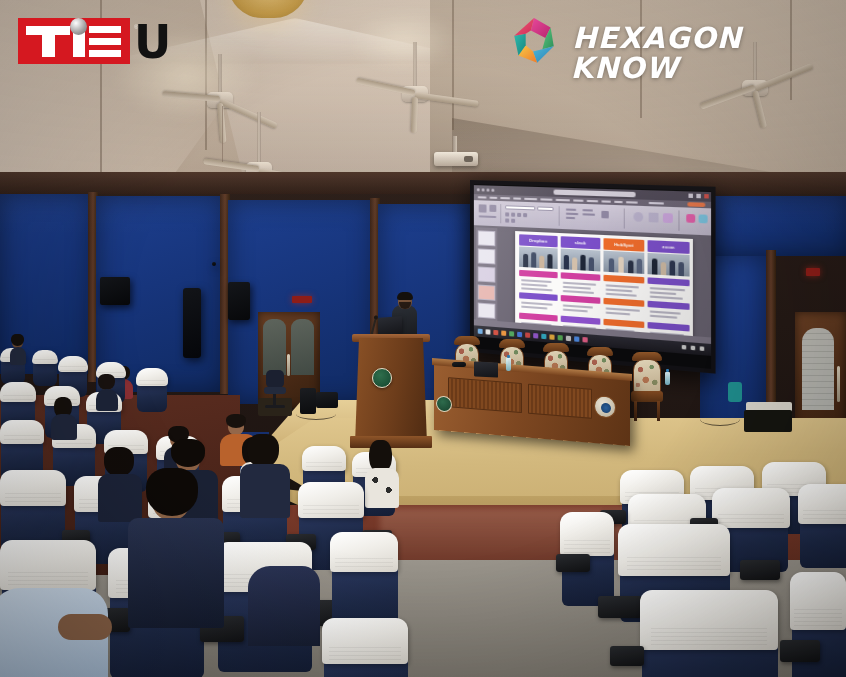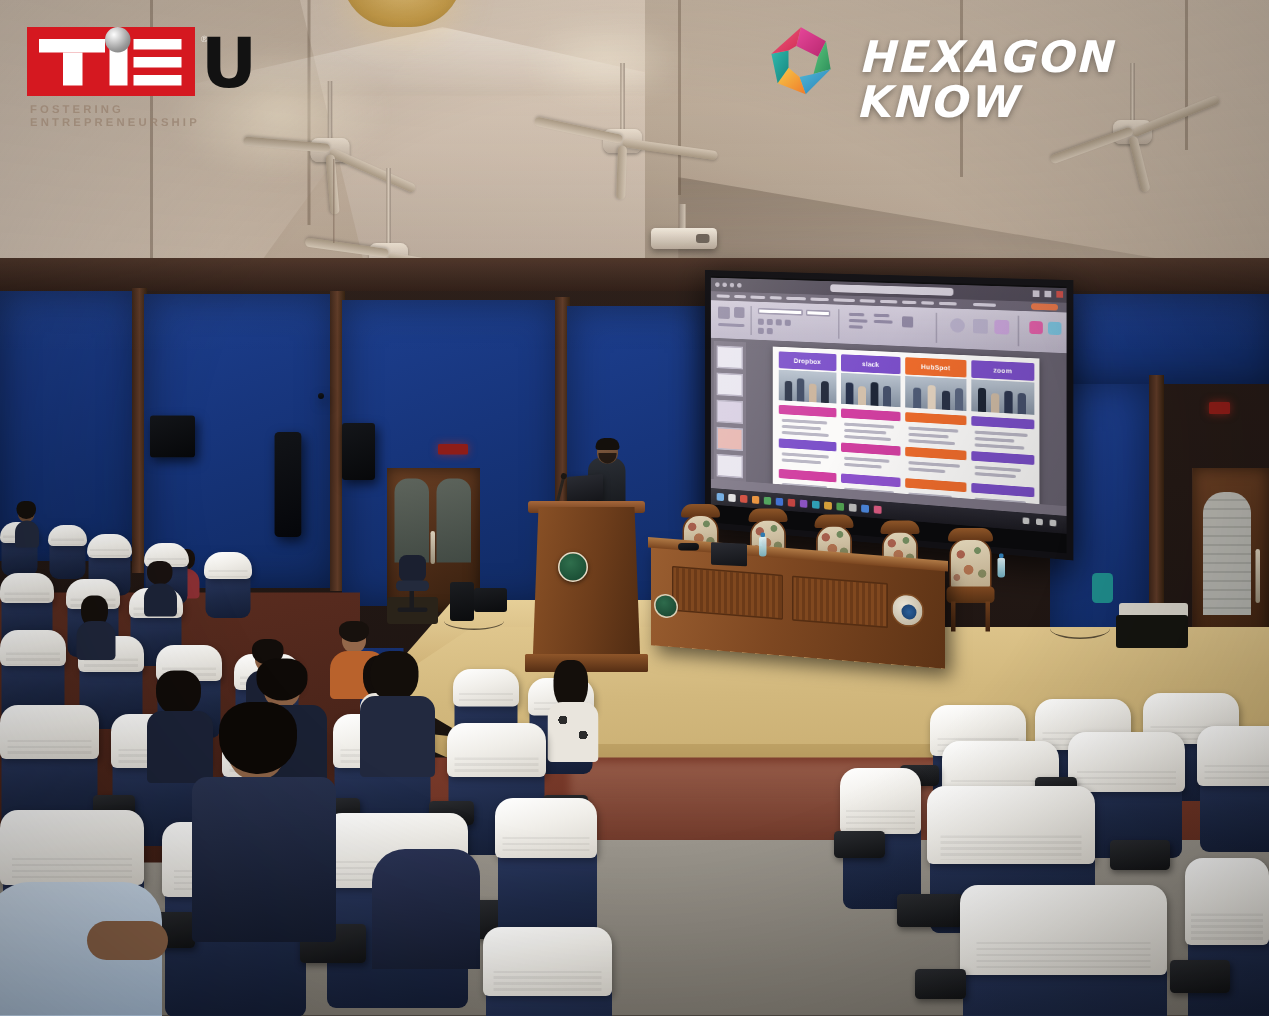--- a/index.html
+++ b/index.html
@@ -902,21 +902,20 @@
       <div class="tie-i"></div>
       <div class="tie-dot"></div>
       <div class="tie-E">
         <i style="top:0;"></i>
           <i style="top:12px;"></i>
           <i style="top:24px;"></i>
       </div>
     </div>
     <div class="tie-tm">®</div>
     <div class="tie-U">U</div>
-    <div class="tie-tag">FOSTERING ENTREPRENEURSHIP</div>
   </div>
 
   <div class="hx-logo">
     <div class="hx-mark">
       <svg viewBox="0 0 100 100" width="52" height="52">
         <defs>
           <linearGradient id="g1" x1="0" y1="0" x2="1" y2="1">
             <stop offset="0" stop-color="#e8489b"></stop>
               <stop offset="1" stop-color="#b8276f"></stop>
             </linearGradient>

